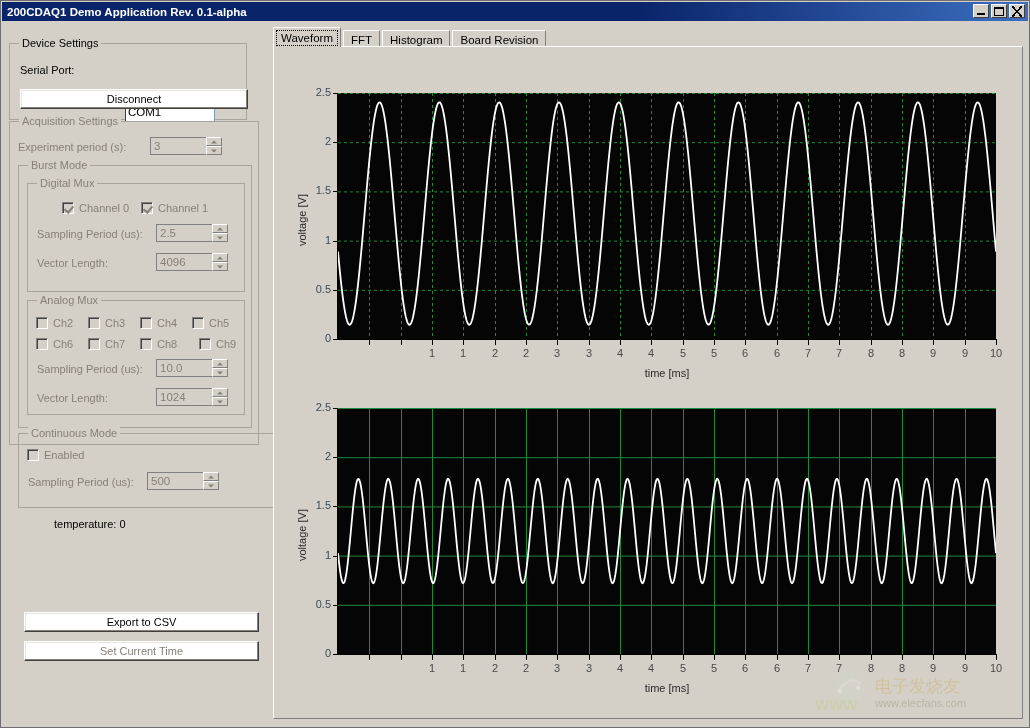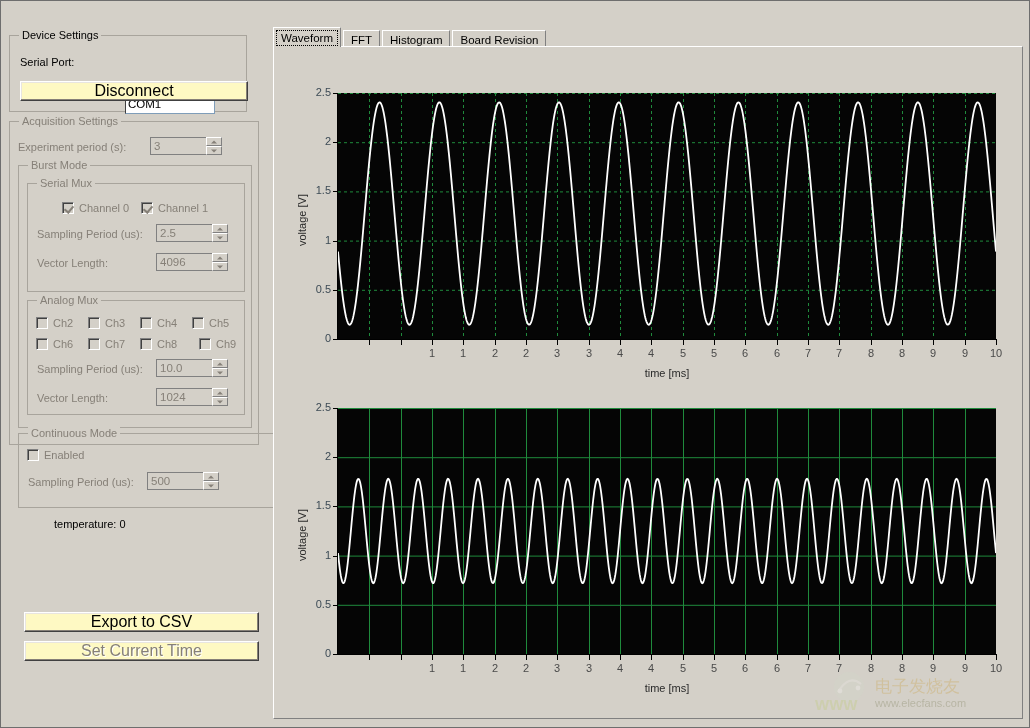--- a/index.html
+++ b/index.html
@@ -85,24 +85,24 @@
   .spin .sb::after{
     content:""; position:absolute; left:50%; top:50%; width:0; height:0;
     transform:translate(-50%,-50%);
     border-left:3px solid transparent; border-right:3px solid transparent;
   }
   .spin .sb.up::after{ border-bottom:3px solid #868078; }
   .spin .sb.dn::after{ border-top:3px solid #868078; }
 
   
   .btn{
-    position:absolute; background:#fef9c3;
+    position:absolute; background:#ffffff;
     border:1px solid #ffffff; border-right-color:#404040; border-bottom-color:#404040;
     box-shadow: inset -1px -1px 0 #868078, inset 1px 1px 0 #e8e5e0;
-    font-size:16px; color:#000;
+    font-size:11px; color:#000;
     display:flex; align-items:center; justify-content:center;
     cursor:default; white-space:nowrap;
   }
   .btn.dim{ color:#868078; text-shadow:1px 1px 0 #ffffff; }
 
   
   .cbwrap{ position:absolute; display:flex; align-items:center; white-space:nowrap; }
   .cb{
     width:12px; height:12px; background:#d4d0c8; flex:none;
     border:1px solid #808080; border-right-color:#ffffff; border-bottom-color:#ffffff;
@@ -154,24 +154,38 @@
   .wm{
     position:absolute; right:4px; bottom:2px; width:205px; height:46px;
     pointer-events:none; opacity:.55;
   }
 </style>
 </head>
 <body>
 
 <div id="app">
 
+  <div id="titlebar">
+    <span class="title">200CDAQ1 Demo Application Rev. 0.1-alpha</span>
+    <div id="winbtns">
+      <div class="wbtn min">
+          <i></i>
+        </div>
+      <div class="wbtn max">
+          <i></i>
+        </div>
+      <div class="wbtn cls">
+          <i></i>
+        </div>
+    </div>
+  </div>
 
   <div id="leftcol">
 
-    <div class="group" style="left:0;top:8px;width:238px;height:77px;">
+    <div class="group" style="left:0;top:16px;width:238px;height:77px;">
       <span class="glabel">Device Settings</span>
       <span class="lbl" style="left:10px;top:20px;">Serial Port:</span>
       <div class="tbox" style="left:115px;top:16px;width:90px;height:19px;margin-top:43px;">COM1</div>
       <div class="btn" style="left:10px;top:45px;width:228px;height:20px;">Disconnect</div>
     </div>
 
     <div class="group dim" style="left:0;top:94px;width:250px;height:324px;">
       <span class="glabel">Acquisition Settings</span>
 
       <span class="lbl dim" style="left:8px;top:19px;">Experiment period (s):</span>
@@ -180,21 +194,21 @@
         <div class="sbtns">
           <div class="sb up"></div>
           <div class="sb dn"></div>
         </div>
       </div>
 
       <div class="group dim" style="left:8px;top:43px;width:234px;height:263px;">
         <span class="glabel">Burst Mode</span>
 
         <div class="group dim" style="left:8px;top:17px;width:218px;height:109px;">
-          <span class="glabel">Serial Mux</span>
+          <span class="glabel">Digital Mux</span>
 
           <div class="cbwrap" style="left:22px;top:18px;padding-left:12px;">
             <span class="cb checked"></span>
             <span class="cbtext">Channel 0</span>
           </div>
           <div class="cbwrap" style="left:113px;top:18px;">
             <span class="cb checked"></span>
             <span class="cbtext">Channel 1</span>
           </div>
 

